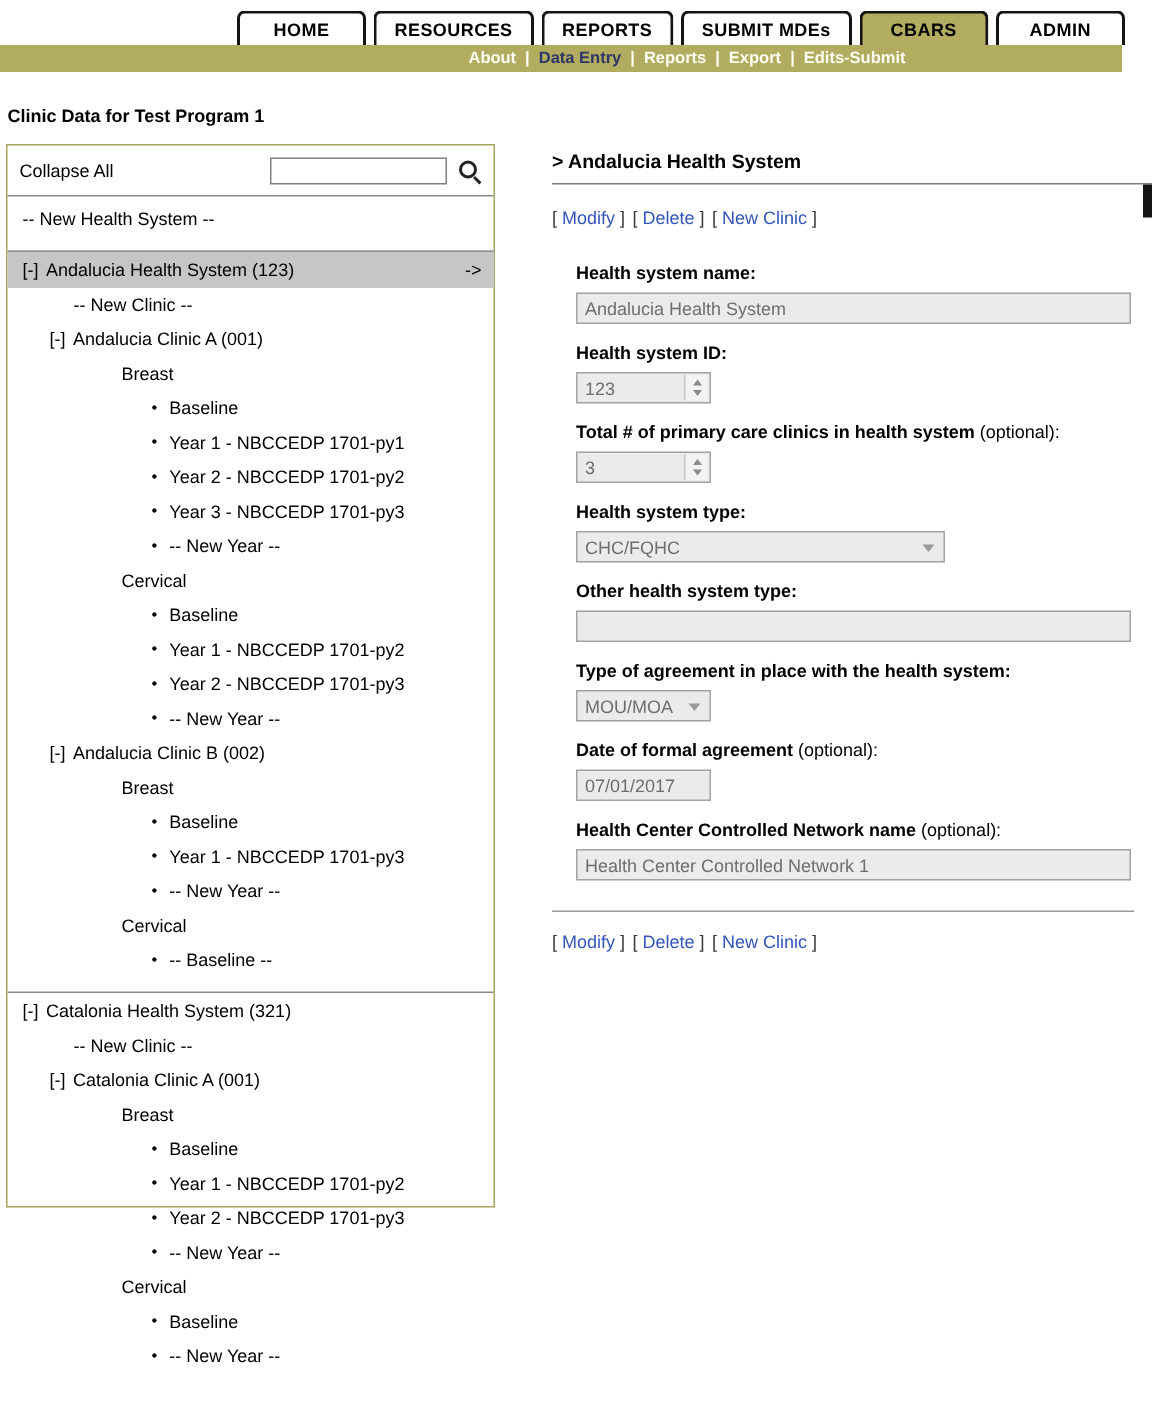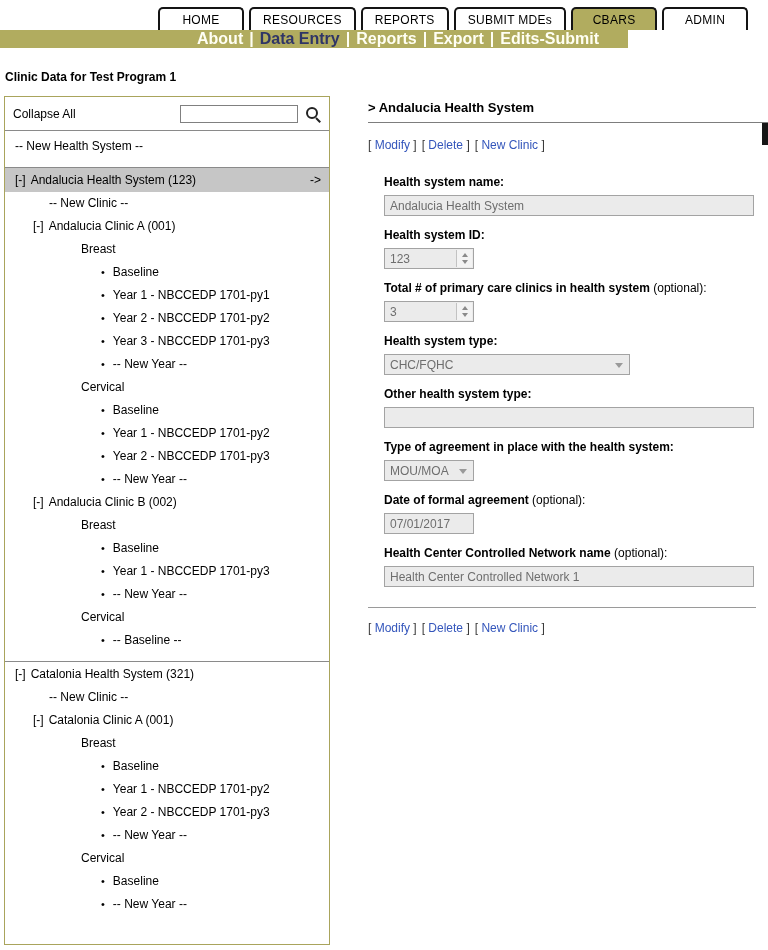--- a/index.html
+++ b/index.html
@@ -5,35 +5,35 @@
   html,body{margin:0;padding:0;}
   body{
     width:768px;height:950px;position:relative;overflow:hidden;background:#fff;
     font-family:"Liberation Sans",sans-serif;font-size:12px;color:#000;
   }
   :root{--olive:#B1AC5F;--link:#3355BB;--sel:#C6C6C6;}
 
   
   .tab-bar{position:absolute;left:158px;top:7px;height:23px;display:flex;gap:5px;}
   .tab{border:2px solid #141414;border-bottom:none;border-radius:5px 5px 0 0;background:#fff;
-    font-weight:normal;font-size:12px;letter-spacing:.3px;padding:0 12px;min-width:86px;
+    font-weight:bold;font-size:12px;letter-spacing:.3px;padding:0 12px;min-width:86px;
     display:flex;align-items:center;justify-content:center;box-sizing:border-box;cursor:pointer;}
   .tab.active{background:var(--olive);}
 
   
-  .subnav{position:absolute;left:0;top:30px;width:628px;height:18px;background:var(--olive);
-    font-weight:bold;font-size:16px;line-height:18px;text-align:center;padding-left:168px;box-sizing:border-box;}
+  .subnav{position:absolute;left:0;top:30px;width:748px;height:18px;background:var(--olive);
+    font-weight:bold;font-size:11px;line-height:18px;text-align:center;padding-left:168px;box-sizing:border-box;}
   .subnav .subnav-item{color:#FFFFF4;cursor:pointer;}
   .subnav .subnav-item.active{color:#2F3566;}
   .subnav .sep{color:#FFFFF4;margin:0 6px;}
 
   .page-title{position:absolute;left:5px;top:70px;font-size:12px;font-weight:bold;}
 
   
-  .tree-panel{position:absolute;left:4px;top:96px;width:326px;height:849px;border:1px solid #A9A45C;
+  .tree-panel{position:absolute;left:4px;top:96px;width:326px;height:709px;border:1px solid #A9A45C;
     background:#fff;box-sizing:border-box;}
   .tree-header{height:33px;display:flex;align-items:center;padding:0 8px;border-bottom:1px solid #8a8a8a;}
   .collapse-all{font-size:12px;cursor:pointer;}
   .search-box{margin-left:auto;width:118px;height:18px;border:1px solid #808080;background:#fff;
     box-sizing:border-box;font-size:11px;padding:0 3px;font-family:"Liberation Sans",sans-serif;}
   .search-icon{width:17px;height:17px;margin-left:6px;position:relative;display:inline-block;cursor:pointer;}
   .search-icon::before{content:"";position:absolute;left:2px;top:2px;width:8px;height:8px;border:2px solid #222;border-radius:50%;}
   .search-icon::after{content:"";position:absolute;left:12px;top:12px;width:6px;height:2px;background:#222;
     transform:rotate(45deg);transform-origin:left center;}
 

